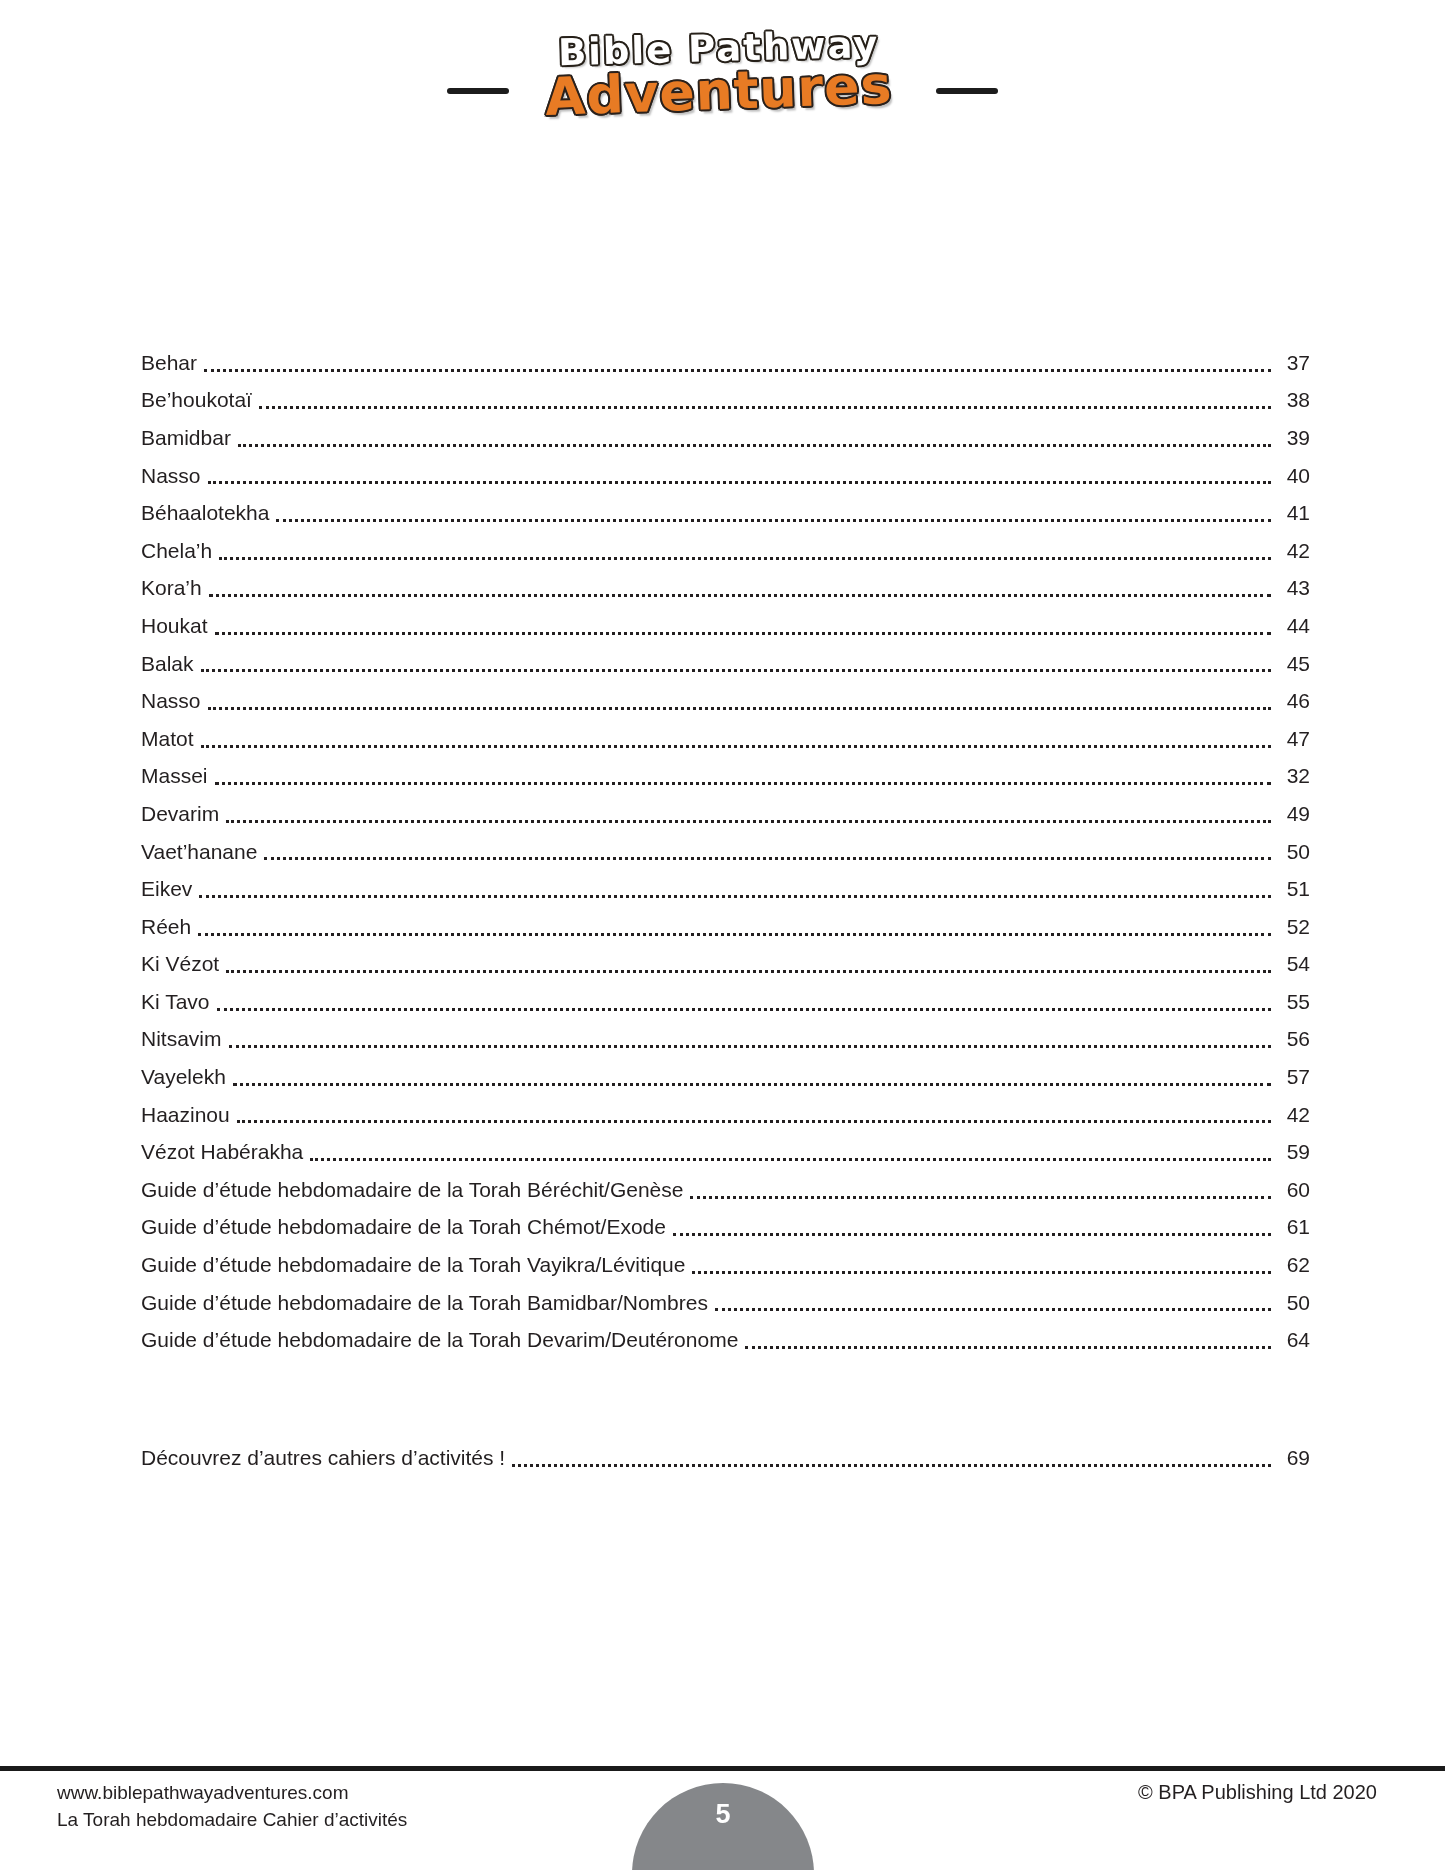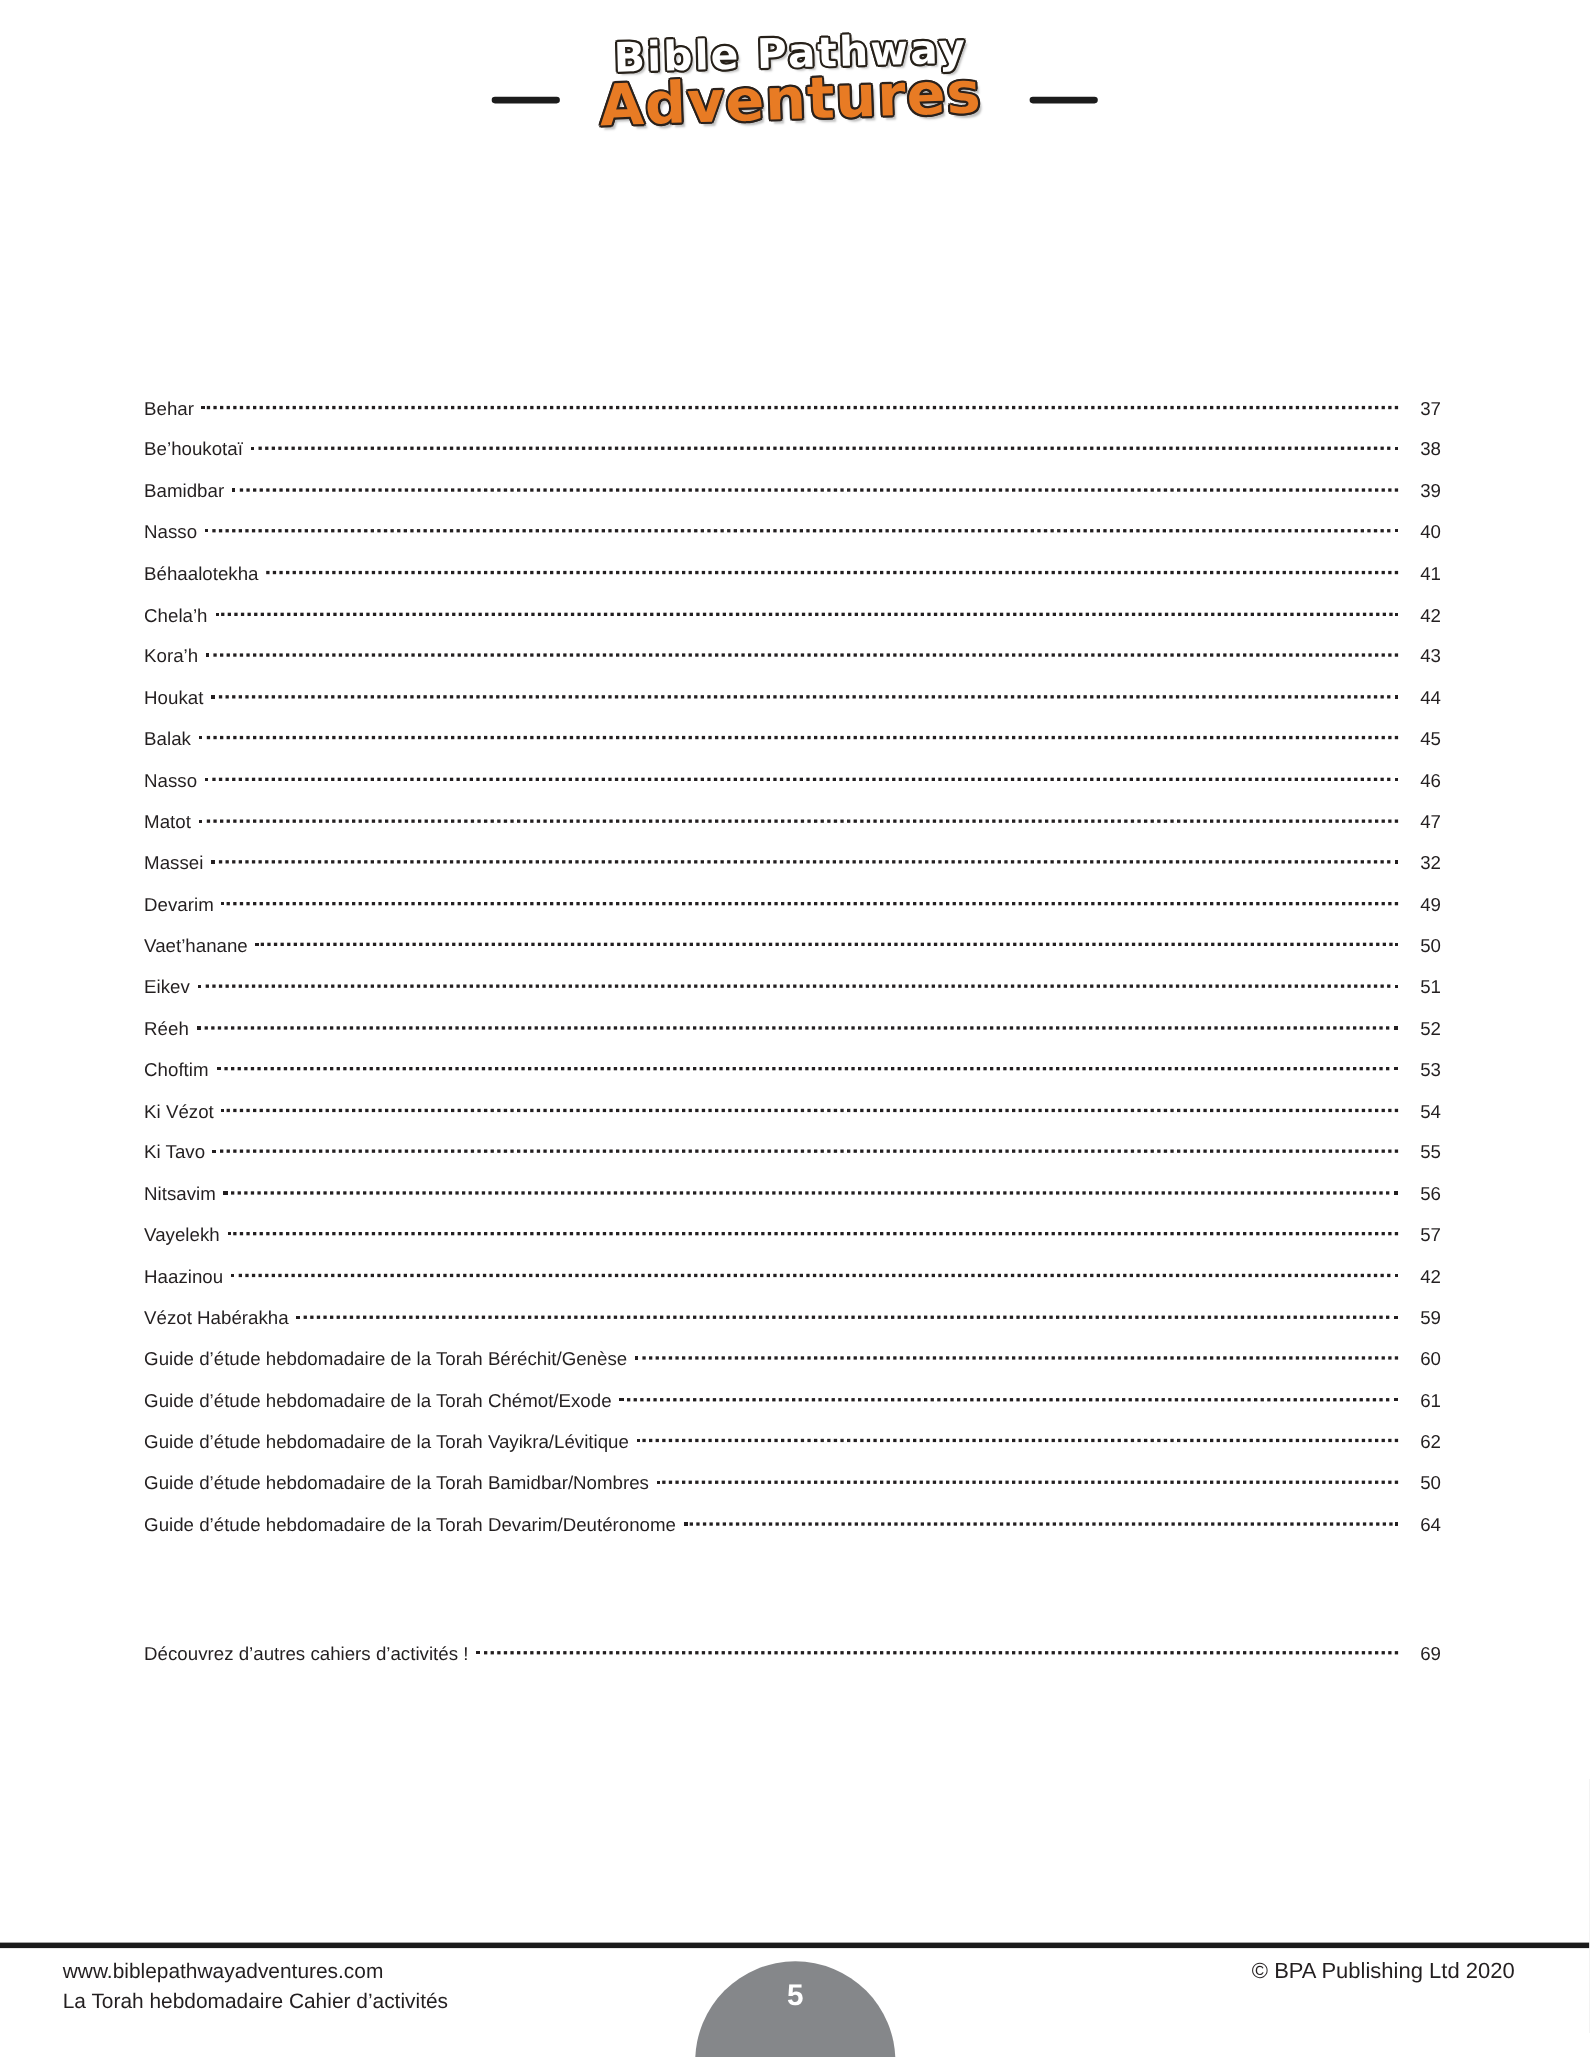--- a/index.html
+++ b/index.html
@@ -69,23 +69,24 @@
   .toc {
     position: absolute;
     left: 131px;
     top: 344px;
     width: 1179px;
   }
   .toc ul { list-style: none; }
   .toc-extra { margin-top: 80px; }
   .toc-row {
     display: flex;
-    align-items: flex-end;
+    align-items: center;
     height: 37.6px;
-    font-size: 17px;
+    font-size: 21px;
+    margin-left: 10px;
   }
   .toc-label { white-space: nowrap; }
   .leader {
     flex: 1;
     align-self: flex-end;
     border-bottom: 3px dotted #231f20;
     margin: 0 5px 10px 7px;
     min-width: 30px;
   }
   .toc-page {
@@ -224,25 +225,20 @@
           <span class="toc-label">Eikev</span>
           <span class="leader"></span>
           <span class="toc-page">51</span>
         </li>
         <li class="toc-row">
           <span class="toc-label">Réeh</span>
           <span class="leader"></span>
           <span class="toc-page">52</span>
         </li>
         <li class="toc-row">
-          <span class="toc-label">Choftim</span>
-          <span class="leader"></span>
-          <span class="toc-page">53</span>
-        </li>
-        <li class="toc-row">
           <span class="toc-label">Ki Vézot</span>
           <span class="leader"></span>
           <span class="toc-page">54</span>
         </li>
         <li class="toc-row">
           <span class="toc-label">Ki Tavo</span>
           <span class="leader"></span>
           <span class="toc-page">55</span>
         </li>
         <li class="toc-row">

